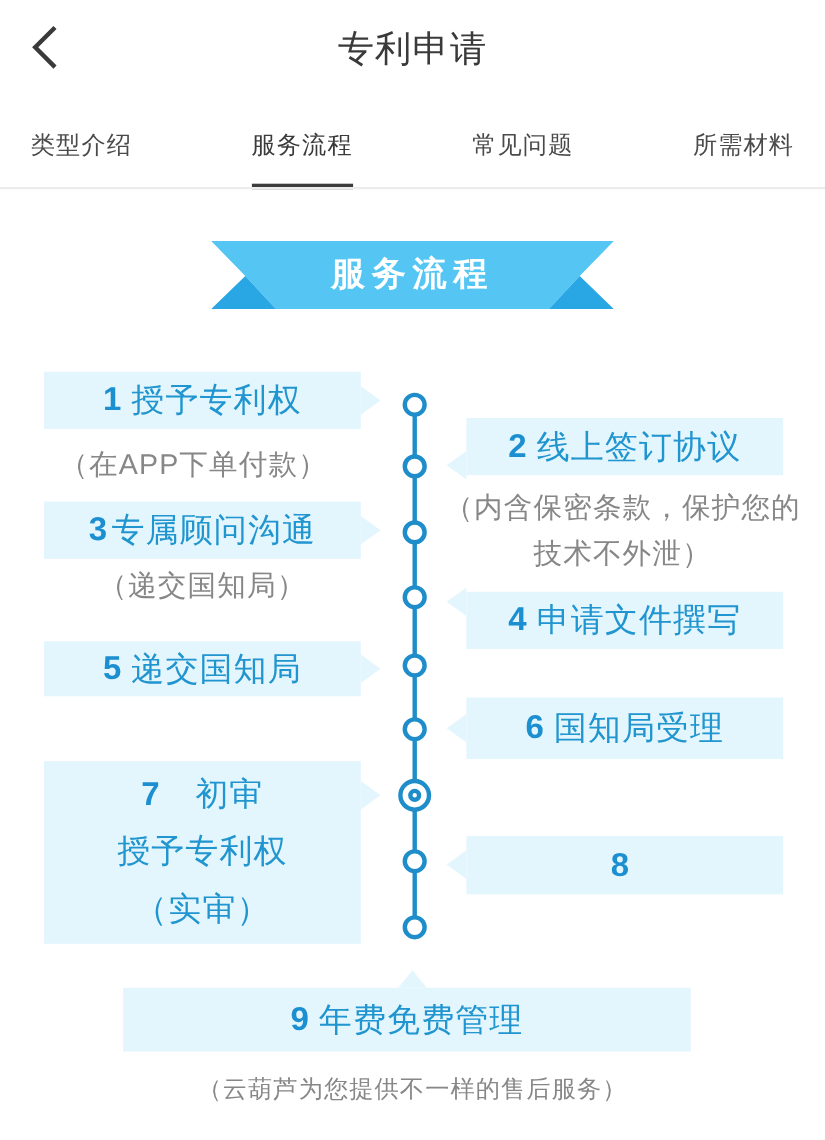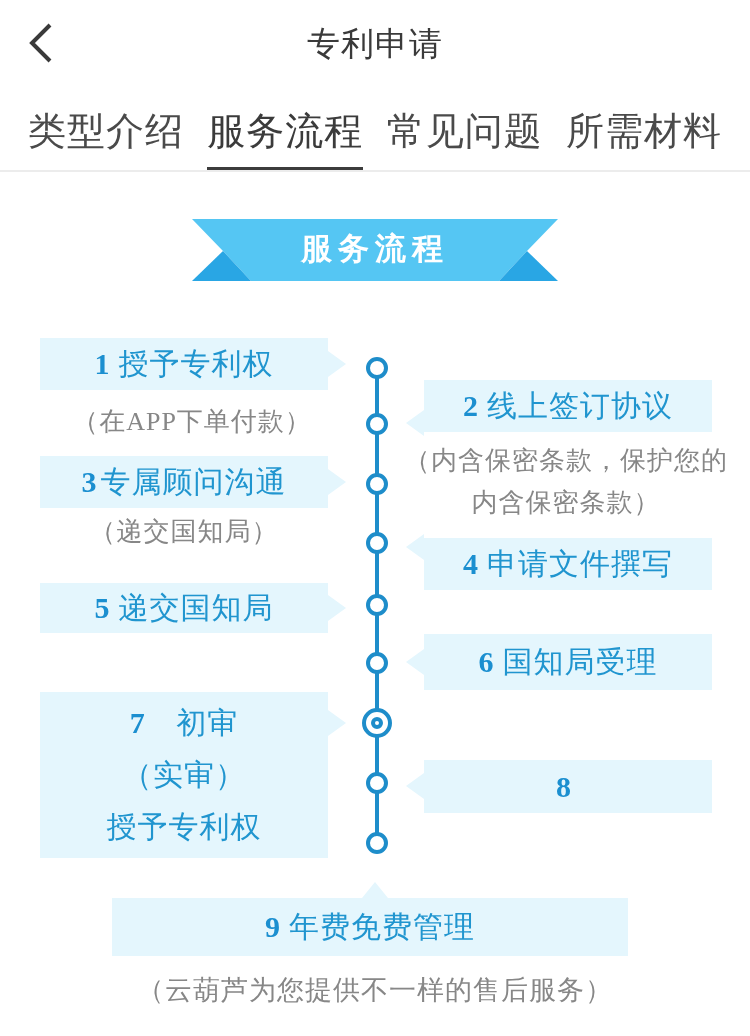--- a/index.html
+++ b/index.html
@@ -1,33 +1,33 @@
 <!DOCTYPE html>
 <html><head>
 <meta charset="utf-8">
 <style>
   html,body{margin:0;padding:0;background:#fff;}
   .screen{
     position:relative;width:750px;height:1036px;background:#ffffff;overflow:hidden;
-    font-family:Liberation Serif, serif;
+    font-family:Liberation Sans, sans-serif;
   }
   
   .titlebar{position:absolute;left:0;top:0;width:750px;height:90px;}
   .back{position:absolute;left:24px;top:20px;width:36px;height:46px;cursor:pointer;}
   .page-title{
     position:absolute;left:0;top:22px;width:750px;text-align:center;
     font-size:33px;font-weight:500;color:#3a3a3a;letter-spacing:1px;
   }
   
   .tabs{
     position:absolute;left:0;top:96px;width:750px;height:76px;
     display:flex;justify-content:space-between;padding:0 28px;box-sizing:border-box;
   }
   .tab{
-    display:flex;align-items:center;height:100%;font-size:38px;color:#4a4a4a;
+    display:flex;align-items:center;height:100%;font-size:22px;color:#4a4a4a;
     border-bottom:5px solid transparent;box-sizing:border-box;cursor:pointer;letter-spacing:1px;
   }
   .tab.active{color:#3b3b3b;border-bottom-color:#3c3c3c;}
   .tabs-divider{position:absolute;left:0;top:170px;width:750px;height:2px;background:#ececec;}
   
   .ribbon{position:absolute;left:192px;top:218px;width:366px;height:66px;}
   .ribbon-label{
     position:absolute;left:192px;top:228px;width:366px;text-align:center;
     font-size:31px;font-weight:bold;color:#ffffff;letter-spacing:6px;
   }
@@ -101,30 +101,30 @@
     <div class="tl-dot-inner"></div>
   </div>
   <div class="tl-dot" style="top:772px"></div>
   <div class="tl-dot" style="top:832px"></div>
 
   <div class="box" style="left:40px;top:338px;width:288px;height:52px;">
     <span class="num">1</span>
     <span>授予专利权</span>
     <span class="arrow r" style="top:13px"></span>
   </div>
-  <div class="note" style="left:48px;top:402px;width:288px;">（在APP下单付款）</div>
+  <div class="note" style="left:32px;top:402px;width:288px;">（在APP下单付款）</div>
 
   <div class="box" style="left:424px;top:380px;width:288px;height:52px;">
     <span class="num">2</span>
     <span>线上签订协议</span>
     <span class="arrow l" style="top:30px"></span>
   </div>
   <div class="note" style="left:396px;top:440px;width:340px;line-height:42px;">
     <div>（内含保密条款，保护您的</div>
-    <div>内含保密条款）</div>
+    <div>技术不外泄）</div>
   </div>
 
   <div class="box" style="left:40px;top:456px;width:288px;height:52px;">
     <span class="num" style="margin-right:3px;">3</span>
     <span>专属顾问沟通</span>
     <span class="arrow r" style="top:13px"></span>
   </div>
   <div class="note" style="left:40px;top:512px;width:288px;">（递交国知局）</div>
 
   <div class="box" style="left:424px;top:538px;width:288px;height:52px;">
@@ -144,31 +144,31 @@
     <span>国知局受理</span>
     <span class="arrow l" style="top:15px"></span>
   </div>
 
   <div class="box" style="left:40px;top:692px;width:288px;height:166px;justify-content:center;">
     <div class="box7-lines">
       <div class="box7-l1">
         <span class="num">7</span>
         <span>初审</span>
       </div>
+      <div>授予专利权</div>
       <div>（实审）</div>
-      <div>授予专利权</div>
     </div>
     <span class="arrow r" style="top:18px"></span>
   </div>
 
   <div class="box" style="left:424px;top:760px;width:288px;height:53px;">
     <span class="num">8</span>
     <span class="arrow l" style="top:13px"></span>
   </div>
 
   <div class="box" style="left:112px;top:898px;width:516px;height:58px;">
     <span class="num">9</span>
     <span>年费免费管理</span>
     <span class="arrow up" style="left:250px"></span>
   </div>
-  <div class="note" style="left:0px;top:970px;width:750px;font-size:27px;">（云葫芦为您提供不一样的售后服务）</div>
+  <div class="note" style="left:0px;top:970px;width:750px;font-size:22px;">（云葫芦为您提供不一样的售后服务）</div>
 
 </div>
 
 </body></html>

